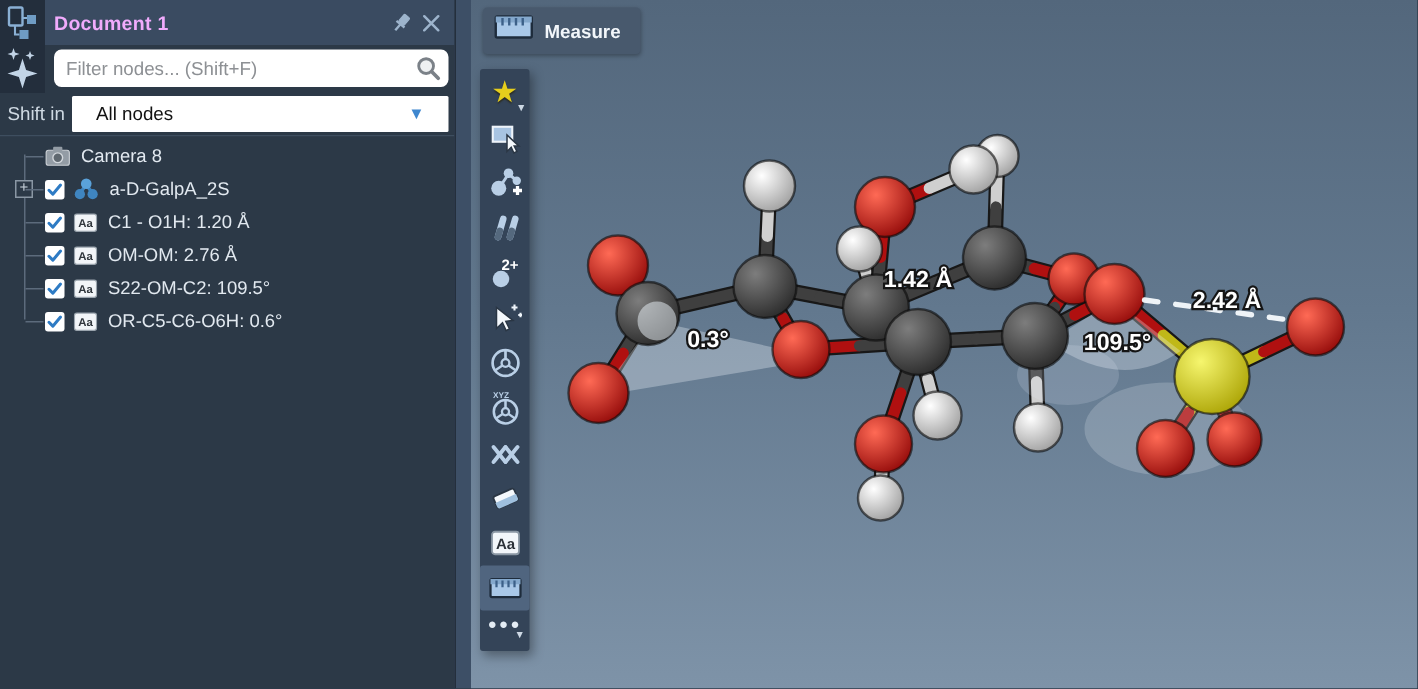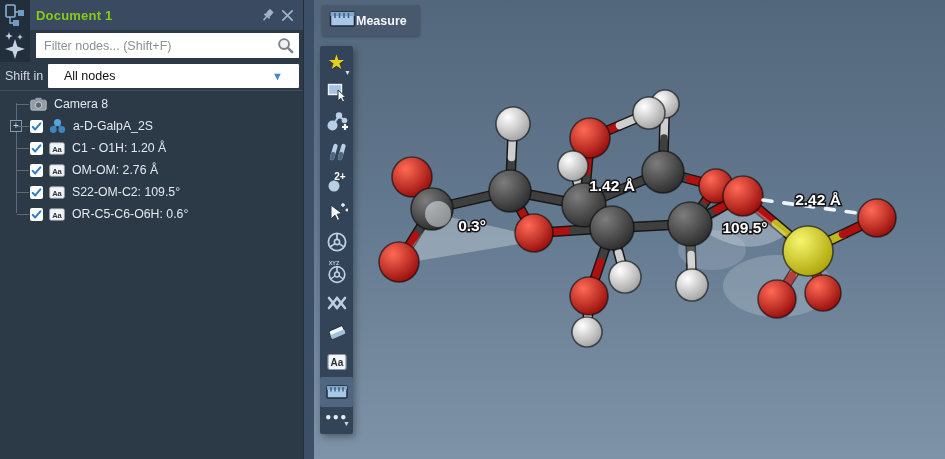--- a/index.html
+++ b/index.html
@@ -6,25 +6,25 @@
   body{width:945px;height:459px;overflow:hidden;font-family:"Liberation Sans",sans-serif;}
   .app{position:relative;width:945px;height:459px;}
 
   
   .rail{position:absolute;left:0;top:0;width:30px;height:62px;background:#232e3c;}
   .rail-icon{width:30px;height:30px;display:flex;align-items:center;justify-content:center;}
 
   
   .titlebar{position:absolute;left:30px;top:0;width:273px;height:30px;background:#3a4b61;
     display:flex;align-items:center;padding:0 6px;box-sizing:border-box;}
-  .title{flex:1;font-size:13px;font-weight:bold;color:#84cc16;letter-spacing:.2px;}
+  .title{flex:1;font-size:13px;font-weight:bold;color:#f0abfc;letter-spacing:.2px;}
   .tb-btn{width:20px;height:20px;display:flex;align-items:center;justify-content:center;cursor:default;}
 
   .filter-section{position:absolute;left:30px;top:30px;width:273px;height:32px;background:#2c3947;}
-  .filter-box{position:absolute;left:6px;top:3px;right:4px;height:25px;background:#fff;border-radius:0;}
+  .filter-box{position:absolute;left:6px;top:3px;right:4px;height:25px;background:#fff;border-radius:5px;}
   .filter-box input{position:absolute;left:0;top:0;width:100%;height:100%;border:none;outline:none;
     background:transparent;font-family:"Liberation Sans",sans-serif;font-size:12.5px;color:#333;
     padding:0 26px 0 8px;box-sizing:border-box;}
   .filter-box input::placeholder{color:#8d9094;}
   .mag{position:absolute;right:4px;top:3px;}
 
   .lookin-section{position:absolute;left:0;top:62px;width:303px;height:29px;background:#2c3947;
     display:flex;align-items:center;border-bottom:1px solid #3e4e5f;box-sizing:border-box;}
   .lookin-label{font-size:12.5px;color:#cfd9e2;margin-left:5px;width:43px;}
   .dropdown{flex:1;height:24px;background:#fff;border-radius:1px;margin-right:4px;
@@ -44,21 +44,21 @@
   .tlabel{margin-left:7px;font-size:12.3px;color:#e2e9f0;white-space:nowrap;}
 
   .scroll-strip{position:absolute;left:303px;top:0;width:11px;height:459px;background:#3d4f66;border-left:1px solid #242f3c;box-sizing:border-box;}
 
   
   .viewport{position:absolute;left:314px;top:0;width:631px;height:459px;
     background:linear-gradient(#53677c,#62788e 45%,#7e93a8);}
   .viewport svg.scene{position:absolute;left:0;top:0;}
 
   .measure-btn{position:absolute;left:8px;top:5px;height:31px;background:#48596d;border-radius:3px;
-    display:flex;align-items:center;padding:0 13px 0 7px;box-shadow:0 1px 3px rgba(0,0,0,.3);}
+    display:flex;align-items:center;gap:7px;padding:0 13px 0 7px;box-shadow:0 1px 3px rgba(0,0,0,.3);}
   .measure-btn .mlabel{font-size:12.5px;font-weight:bold;color:#f2f6fa;}
 
   .toolbar{position:absolute;left:6px;top:46px;width:33px;background:#344458;border-radius:2px;
     box-shadow:2px 3px 7px rgba(0,0,0,.35);padding:1px 0;display:flex;flex-direction:column;}
   .tool{width:33px;height:30px;display:flex;align-items:center;justify-content:center;position:relative;}
   .tool.active{background:#50657f;border-radius:2px;}
   .tool .dd{position:absolute;right:2px;bottom:1px;font-size:7px;color:#cdd8e4;line-height:1;}
   .tool.more-tool{flex-direction:column;height:26px;justify-content:center;}
   .tool .dots{color:#e4ecf4;font-size:10px;letter-spacing:1.5px;line-height:8px;}
   .tool .dd2{color:#cdd8e4;font-size:7px;line-height:6px;align-self:flex-end;margin-right:3px;}

